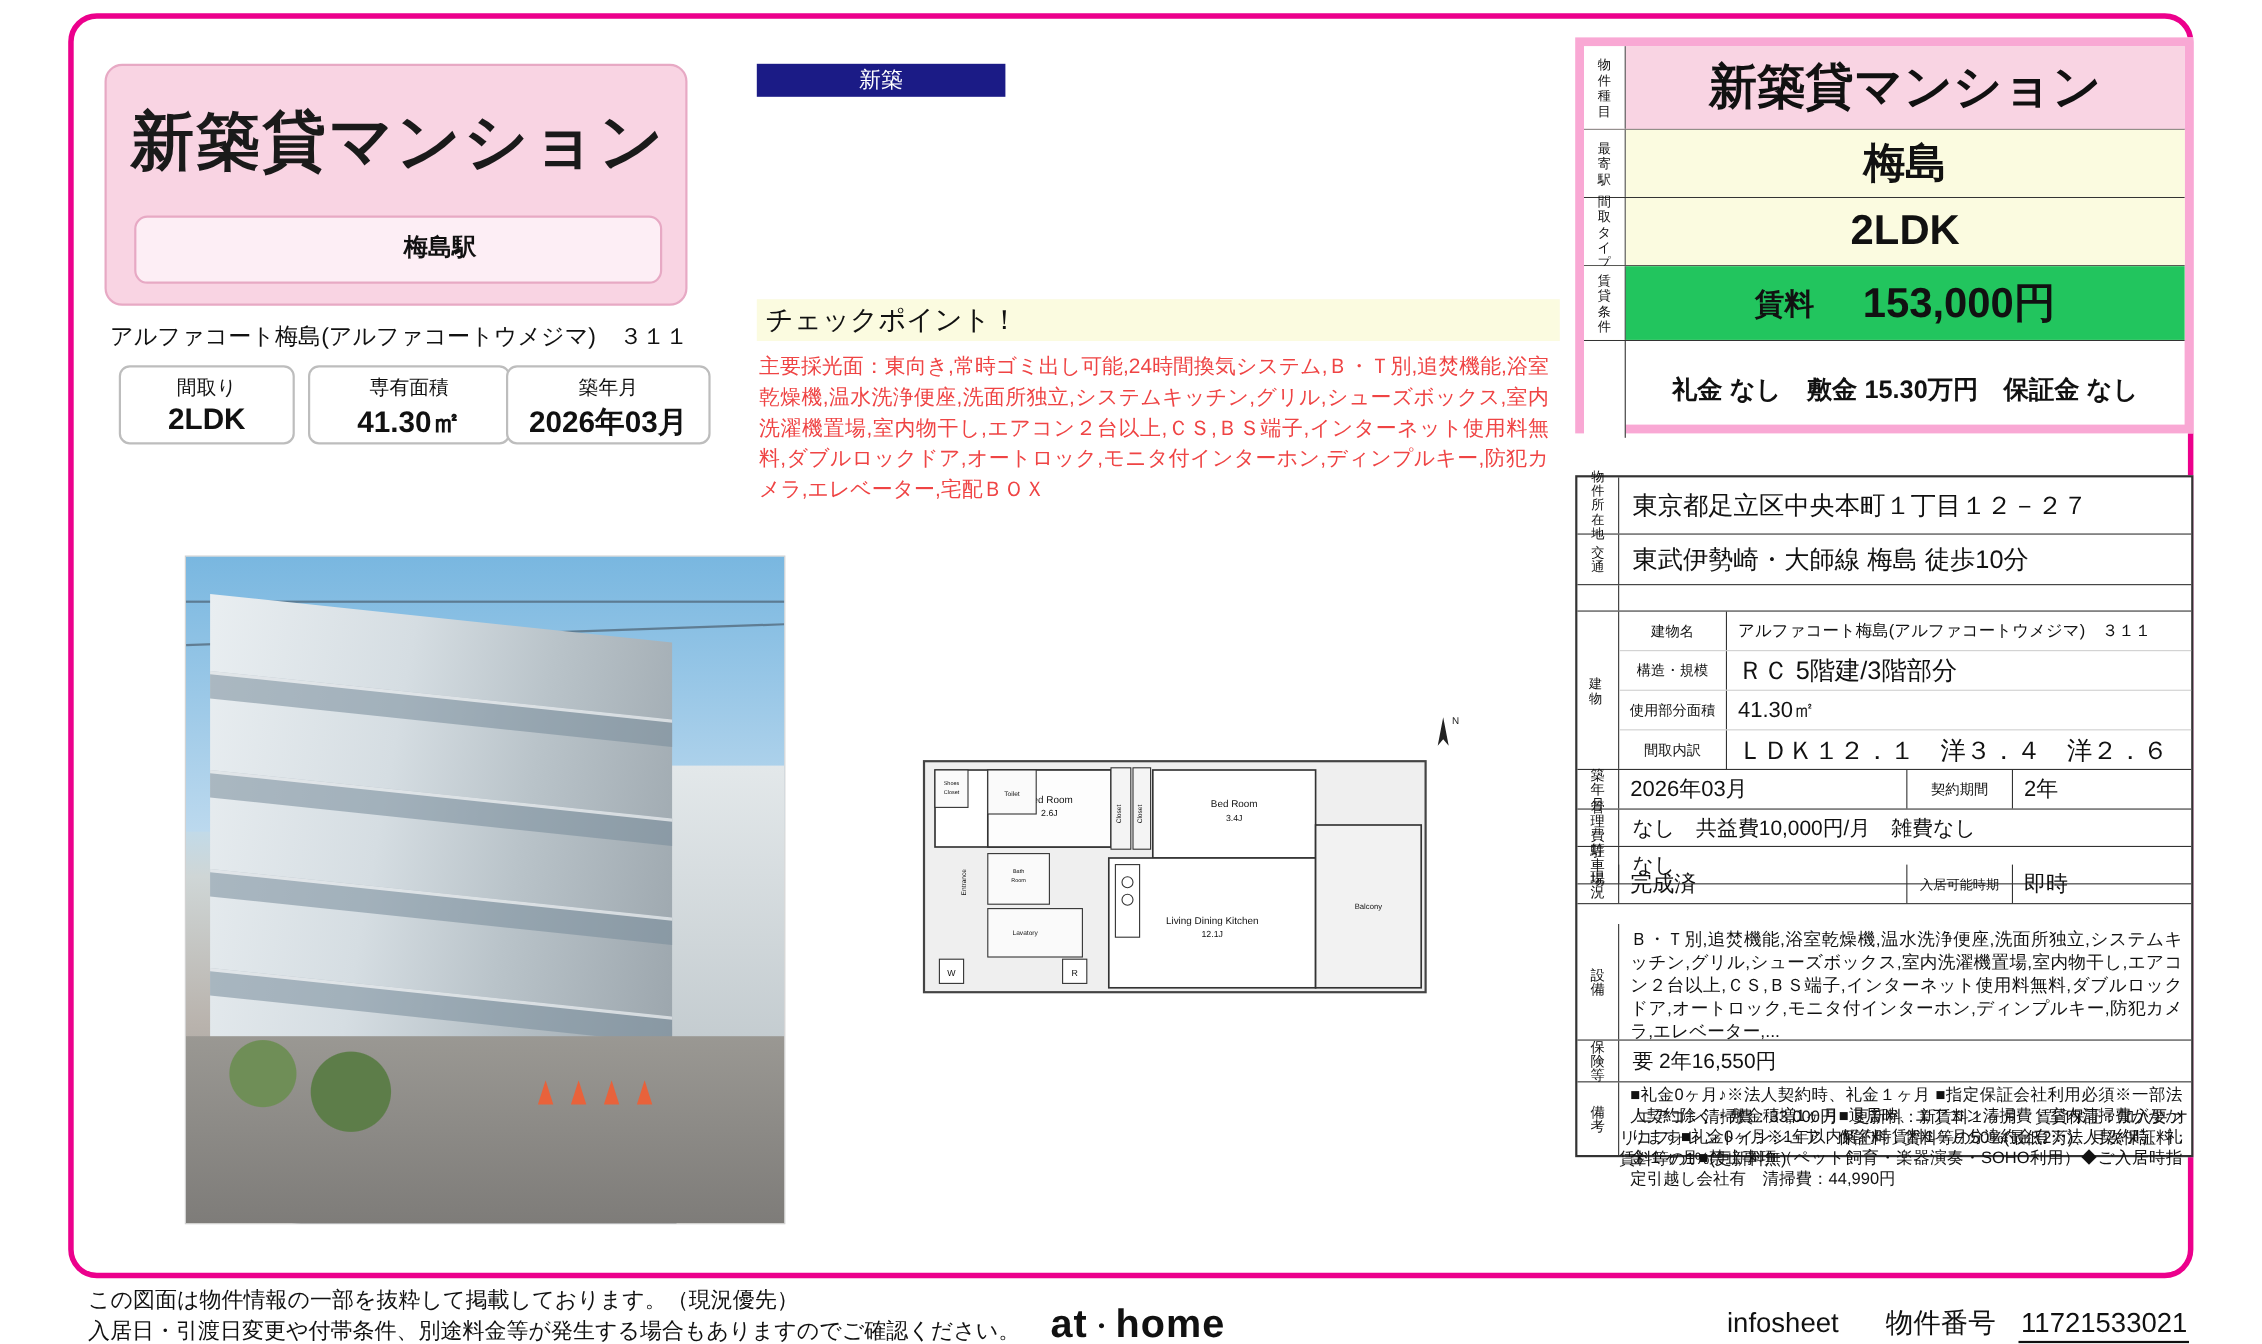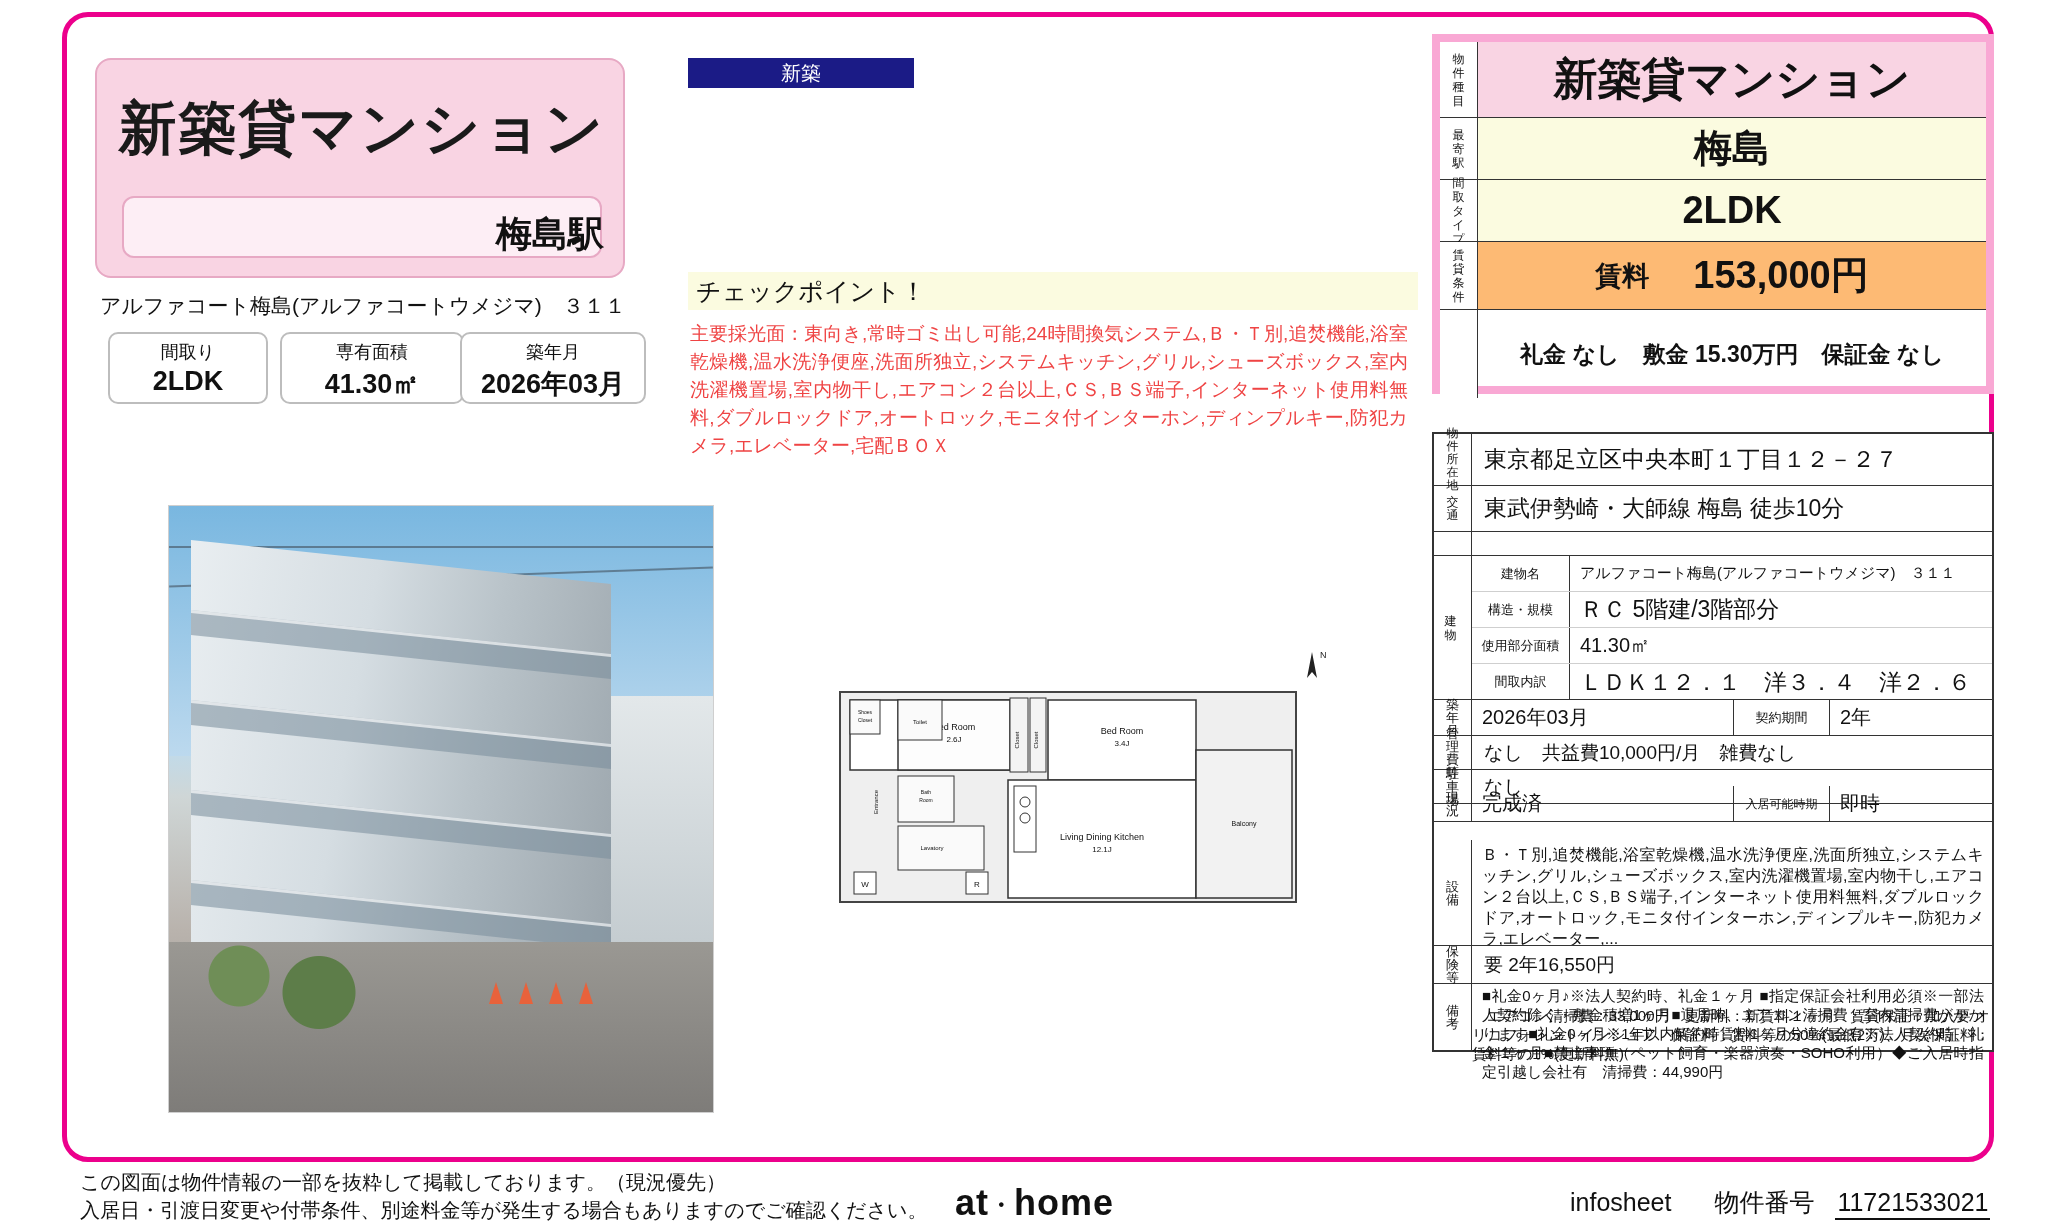--- a/index.html
+++ b/index.html
@@ -55,23 +55,24 @@
     width: 480px; height: 62px;
     background: #fdeef5;
     border: 2px solid #e7a9c4;
     border-radius: 12px;
     box-sizing: border-box;
   }
   .title-sub {
     position: absolute;
     left: 0; top: 12px;
     width: 480px;
-    text-align: right;
-    font-size: 36px;
+    text-align: center;
+    font-size: 22px;
     font-weight: bold;
+    padding-left: 36px;
   }
   .bldg-name {
     position: absolute;
     left: 100px; top: 292px;
     font-size: 21px;
     color: #111;
     letter-spacing: 0px;
   }
 
   .spec-group { position: absolute; left: 108px; top: 332px; }
@@ -206,21 +207,21 @@
     position: absolute; left: 38px; top: 0; right: 0; height: 100%;
     display: flex; align-items: center; justify-content: center;
   }
   .a1 { top: 0; height: 76px; background: #f9d4e3; }
   .a1 .body { background: #f9d4e3; font-size: 44px; font-weight: bold; }
   .a2 { top: 76px; height: 62px; background: #fbfbe0; }
   .a2 .body { background: #fbfbe0; font-size: 38px; font-weight: bold; }
   .a3 { top: 138px; height: 62px; background: #fbfbe0; }
   .a3 .body { background: #fbfbe0; font-size: 38px; font-weight: bold; }
   .a4 { top: 200px; height: 68px; background: #fbfbe0; }
-  .a4 .body { background: #fdba74; font-size: 38px; font-weight: bold; gap: 36px; }
+  .a4 .body { background: #22c55e; font-size: 38px; font-weight: bold; gap: 36px; }
   .a4 .rent-label { font-size: 27px; margin-right: 8px; font-weight: bold; }
   .a5 { top: 268px; height: 88px; border-bottom: none; }
   .a5 .body { font-size: 23px; font-weight: bold; }
 
   .box-b {
     position: absolute; left: 1432px; top: 432px;
     width: 562px; height: 620px;
     border: 2px solid #333;
     box-sizing: border-box;
     background: #fff;

